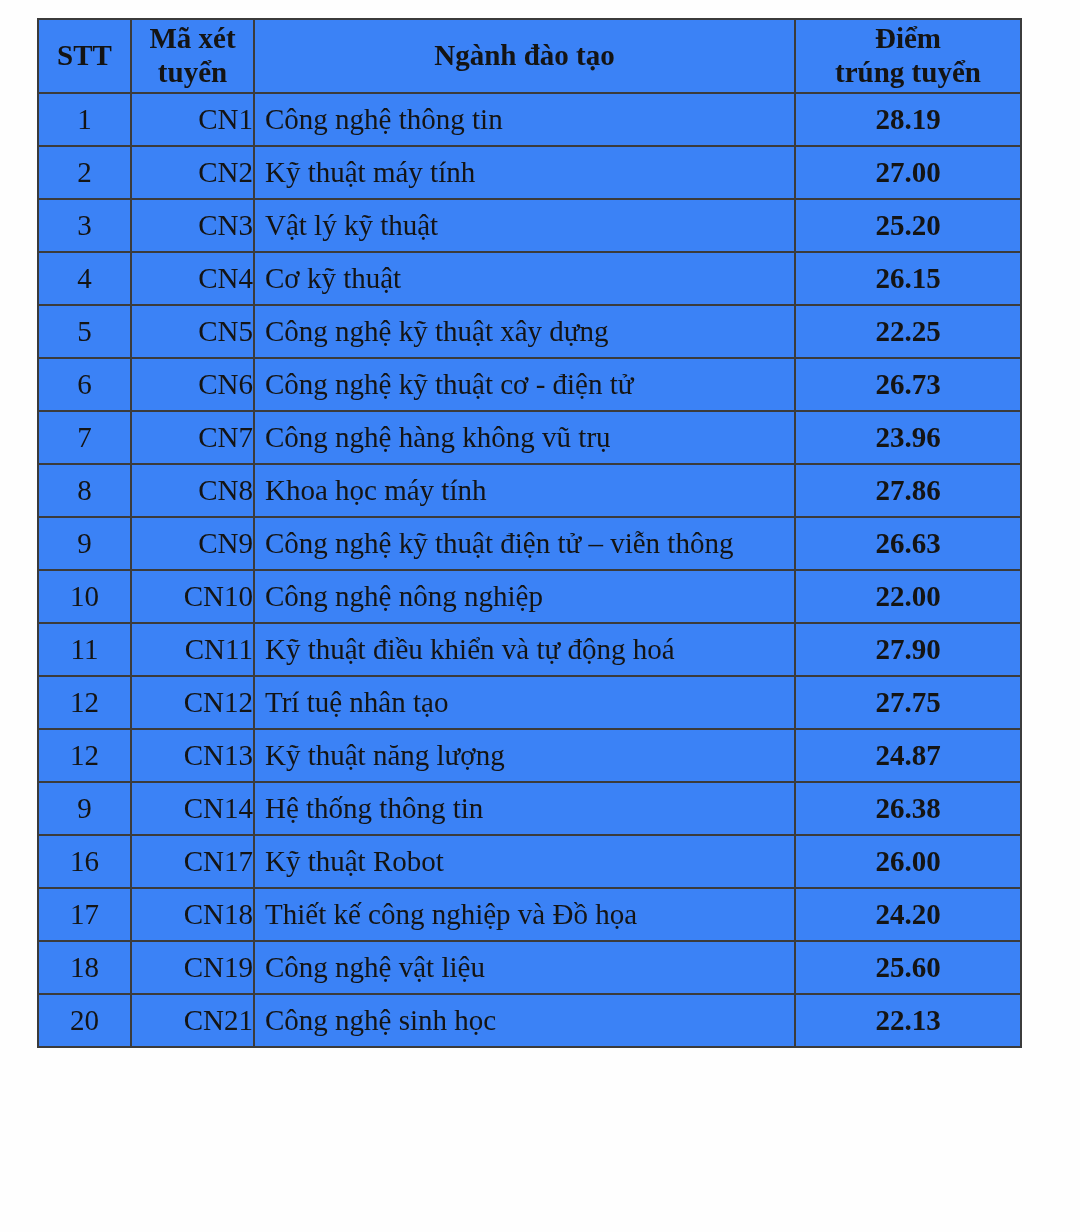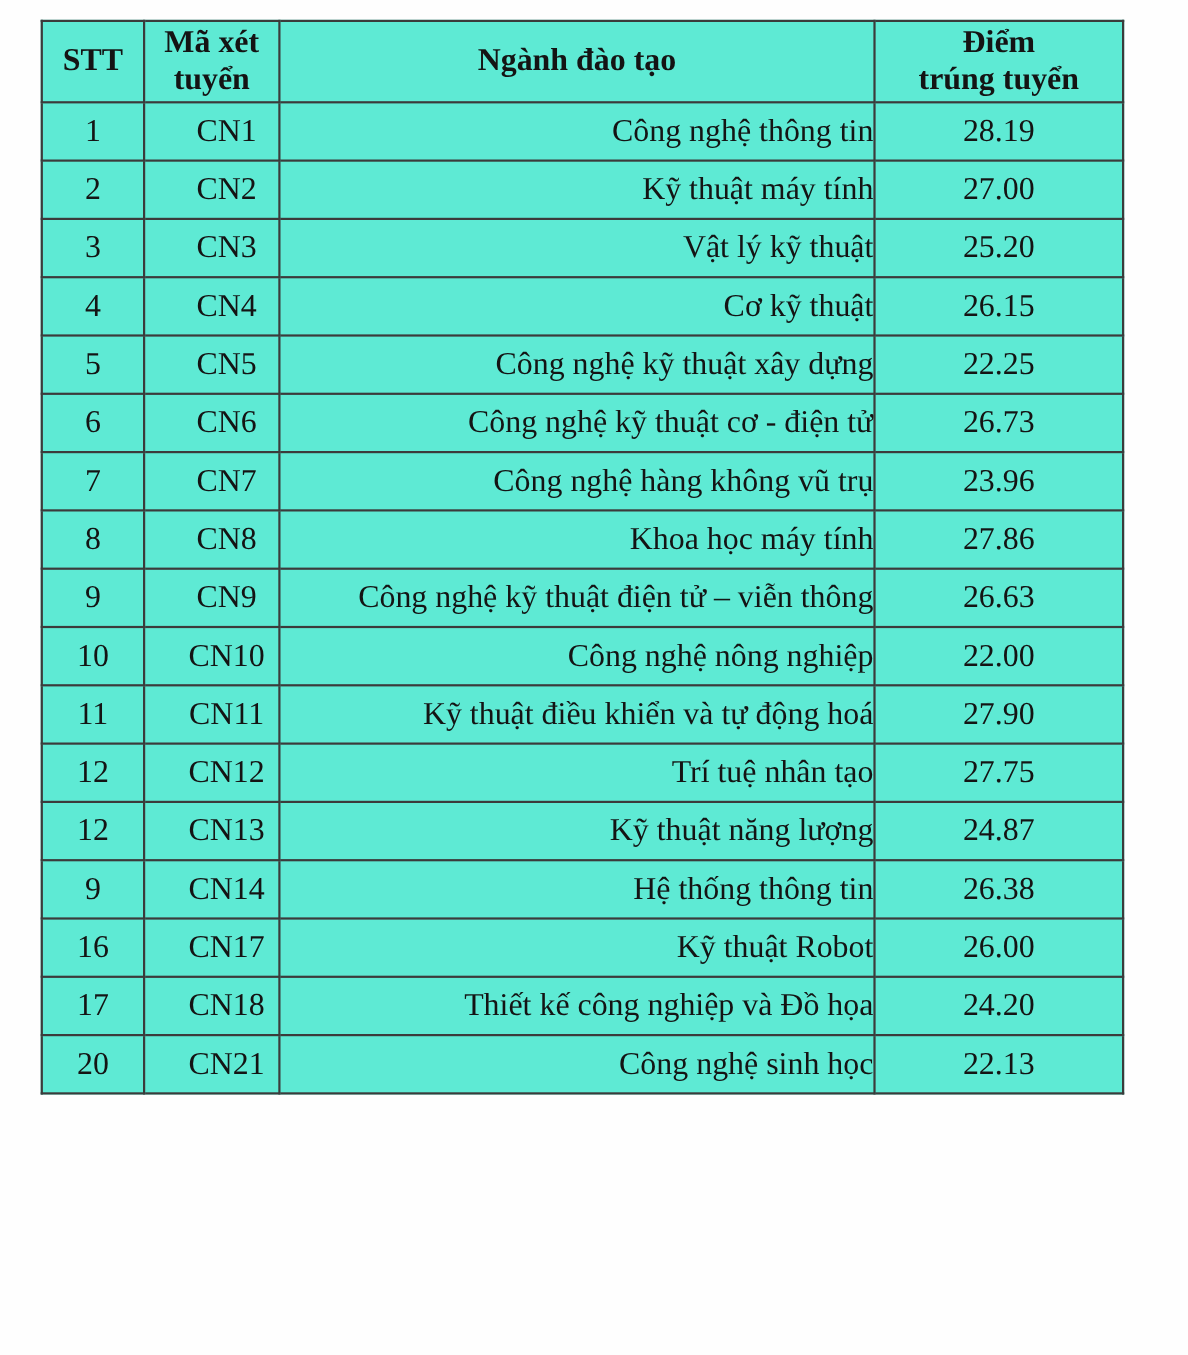--- a/index.html
+++ b/index.html
@@ -15,21 +15,21 @@
     width: 1080px;
     height: 1232px;
     background: #fefefe;
     overflow: hidden;
   }
   table.score-table {
     border-collapse: collapse;
     table-layout: fixed;
     margin: 18px 0 4px 37px;
     width: 983px;
-    background: #5eead4;
+    background: #3b82f6;
   }
   .score-table th,
   .score-table td {
     border: 2px solid #3b3b3b;
     overflow: hidden;
     box-sizing: border-box;
   }
   .score-table th {
     font-size: 29px;
     font-weight: bold;
@@ -40,23 +40,23 @@
     white-space: pre-line;
     padding: 2px 4px;
   }
   .score-table td {
     font-size: 29px;
     height: 53px;
     vertical-align: middle;
     padding: 0;
   }
   td.c-stt   { text-align: center; }
-  td.c-code  { text-align: center; padding-left: 27px; }
-  td.c-major { text-align: right; padding-left: 10px; }
-  td.c-score { text-align: center; }
+  td.c-code  { text-align: right; padding-left: 27px; }
+  td.c-major { text-align: left; padding-left: 10px; }
+  td.c-score { text-align: center; font-weight: bold; }
   col.w-stt   { width: 93px;  }
   col.w-code  { width: 123px; }
   col.w-major { width: 541px; }
   col.w-score { width: 226px; }
 </style>
 </head>
 <body>
 
 <div class="page">
   <table class="score-table">
@@ -183,20 +183,26 @@
     <td class="c-score">26.00</td>
   </tr>
 
   <tr>
     <td class="c-stt">17</td>
     <td class="c-code">CN18</td>
     <td class="c-major">Thiết kế công nghiệp và Đồ họa</td>
     <td class="c-score">24.20</td>
   </tr>
 
+  <tr>
+    <td class="c-stt">18</td>
+    <td class="c-code">CN19</td>
+    <td class="c-major">Công nghệ vật liệu</td>
+    <td class="c-score">25.60</td>
+  </tr>
 
 
   <tr>
     <td class="c-stt">20</td>
     <td class="c-code">CN21</td>
     <td class="c-major">Công nghệ sinh học</td>
     <td class="c-score">22.13</td>
   </tr>
 </tbody>
   </table>

